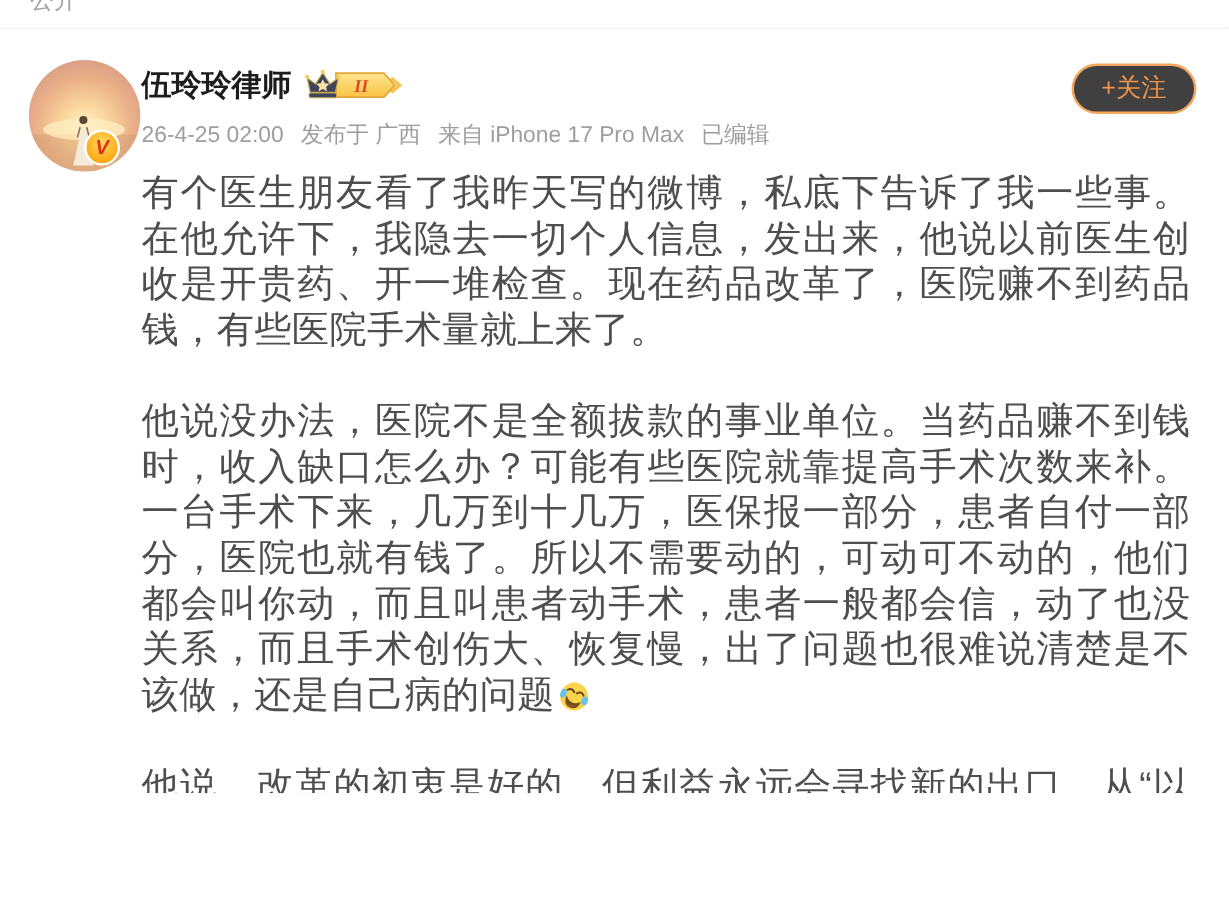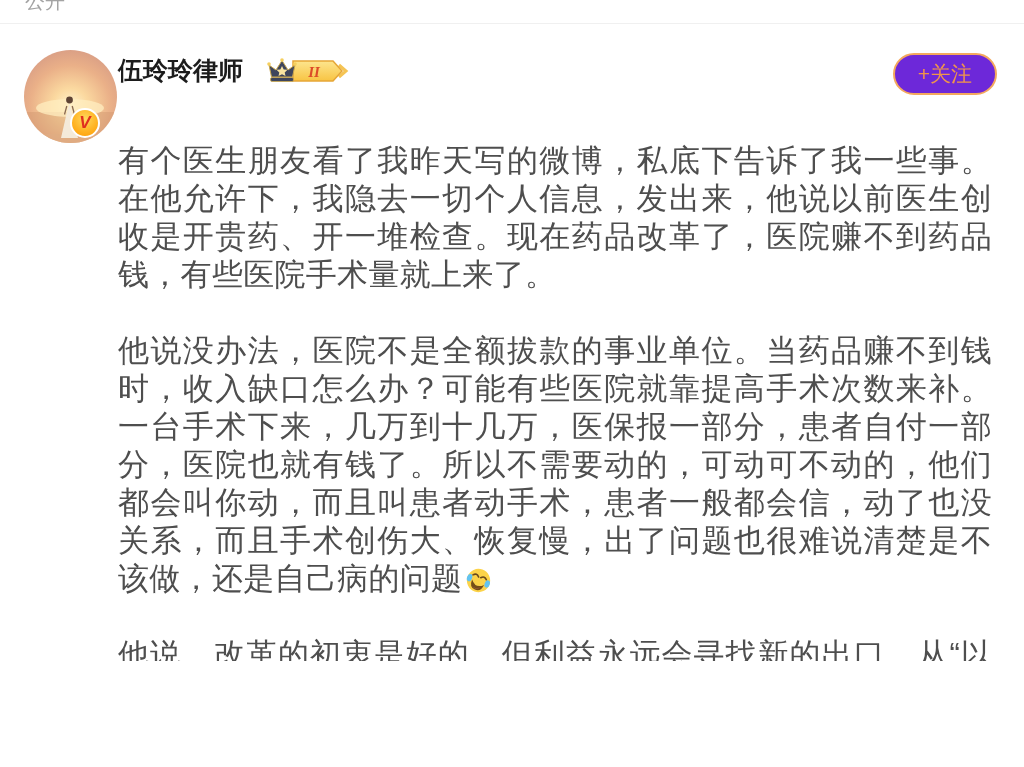--- a/index.html
+++ b/index.html
@@ -17,31 +17,31 @@
   }
   .avatar-wrap { position:absolute; left:24px; top:50px; width:93px; height:93px; }
   .avatar { width:93px; height:93px; border-radius:50%; overflow:hidden; display:block; }
   .v-badge {
     position:absolute; left:46px; top:58px; width:30px; height:30px; border-radius:50%;
     background:radial-gradient(circle at 50% 35%, #ffd95e 0%, #ffb425 55%, #ff9a00 100%);
     border:2px solid #ffffff; display:flex; align-items:center; justify-content:center;
     font-size:17px; font-weight:700; color:#e02f1f; font-style:italic;
   }
   .author-line {
-    position:absolute; left:118px; top:54px; display:flex; align-items:center; gap:22px;
+    position:absolute; left:118px; top:54px; display:flex; align-items:center; gap:9px;
   }
   .author-name { font-size:25px; font-weight:700; color:#1c1c1c; }
   .vip-badge-svg { display:block; }
   .meta-line {
     position:absolute; left:118px; top:99px; font-size:19px; color:#9e9e9e; white-space:nowrap;
   }
   .meta-line span { margin-right:9px; }
   .follow-btn {
     position:absolute; top:53px; right:27px; height:42px; padding:0 23px;
-    background:#6d28d9; border:2px solid #f4a85e; border-radius:22px;
+    background:#404040; border:2px solid #f4a85e; border-radius:22px;
     color:#f0954a; font-size:21px; line-height:38px; cursor:pointer;
     font-family:inherit;
   }
   .content {
     position:absolute; left:118px; top:142px; width:874px;
     font-size:31px; line-height:38px; color:#4e4e4e; letter-spacing:0.3px;
     text-align:justify;
   }
   .content p { margin:0 0 38px 0; }
   .emoji-icon { width:27px; height:27px; vertical-align:-5px; margin-left:3px; }
@@ -92,20 +92,26 @@
       <text x="49" y="20.5" font-size="15" font-weight="bold" font-style="italic" text-anchor="middle" fill="#dc4b28" font-family="'Liberation Serif',serif">II</text>
       <path d="M4 9 L11 14 L17 4.5 L23 14 L30 9 L27.5 21 L6.5 21 Z" fill="#3e455c" stroke="#caa84f" stroke-width="1"></path>
       <rect x="5.5" y="21.5" width="23" height="4" rx="1.5" fill="#3e455c" stroke="#caa84f" stroke-width="0.8"></rect>
       <circle cx="4" cy="8" r="1.8" fill="#f5cf5e"></circle>
       <circle cx="17" cy="4" r="1.8" fill="#f5cf5e"></circle>
       <circle cx="30" cy="8" r="1.8" fill="#f5cf5e"></circle>
       <path d="M17 10 l1.7 3.4 3.8 .4 -2.8 2.6 .8 3.7 -3.5 -1.9 -3.5 1.9 .8 -3.7 -2.8 -2.6 3.8 -.4 Z" fill="#f8e3a0"></path>
     </svg>
   </div>
 
+  <div class="meta-line">
+    <span>26-4-25 02:00</span>
+    <span>发布于 广西</span>
+    <span>来自 iPhone 17 Pro Max</span>
+    <span>已编辑</span>
+  </div>
 
   <button class="follow-btn">+关注</button>
 
   <div class="content">
     <p><span>有个医生朋友看了我昨天写的微博，私底下告诉了我一些事。在他允许下，我隐去一切个人信息，发出来，他说以前医生创收是开贵药、开一堆检查。现在药品改革了，医院赚不到药品钱，有些医院手术量就上来了。</span></p>
     <p><span>他说没办法，医院不是全额拔款的事业单位。当药品赚不到钱时，收入缺口怎么办？可能有些医院就靠提高手术次数来补。一台手术下来，几万到十几万，医保报一部分，患者自付一部分，医院也就有钱了。所以不需要动的，可动可不动的，他们都会叫你动，而且叫患者动手术，患者一般都会信，动了也没关系，而且手术创伤大、恢复慢，出了问题也很难说清楚是不该做，还是自己病的问题</span><svg class="emoji-icon" viewBox="0 0 36 36" xmlns="http://www.w3.org/2000/svg">
         <g transform="rotate(20 18 18)">
           <circle cx="18" cy="18" r="15.5" fill="#fcd349"></circle>
           <path d="M8.5 13.5 q4 -4.5 8 0" stroke="#69491c" stroke-width="2.2" fill="none" stroke-linecap="round"></path>
           <path d="M19.5 13.5 q4 -4.5 8 0" stroke="#69491c" stroke-width="2.2" fill="none" stroke-linecap="round"></path>

